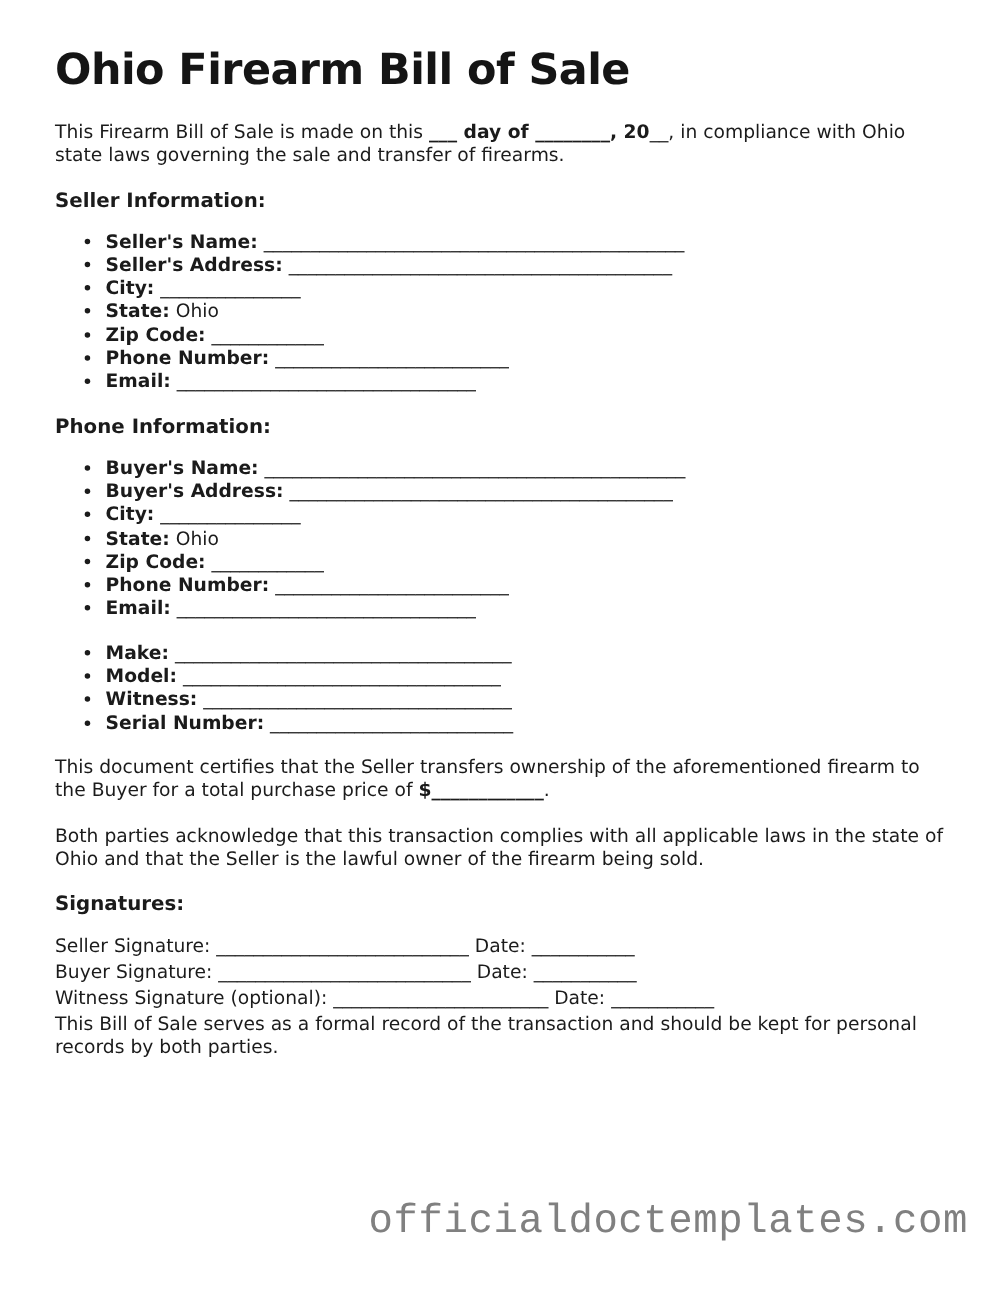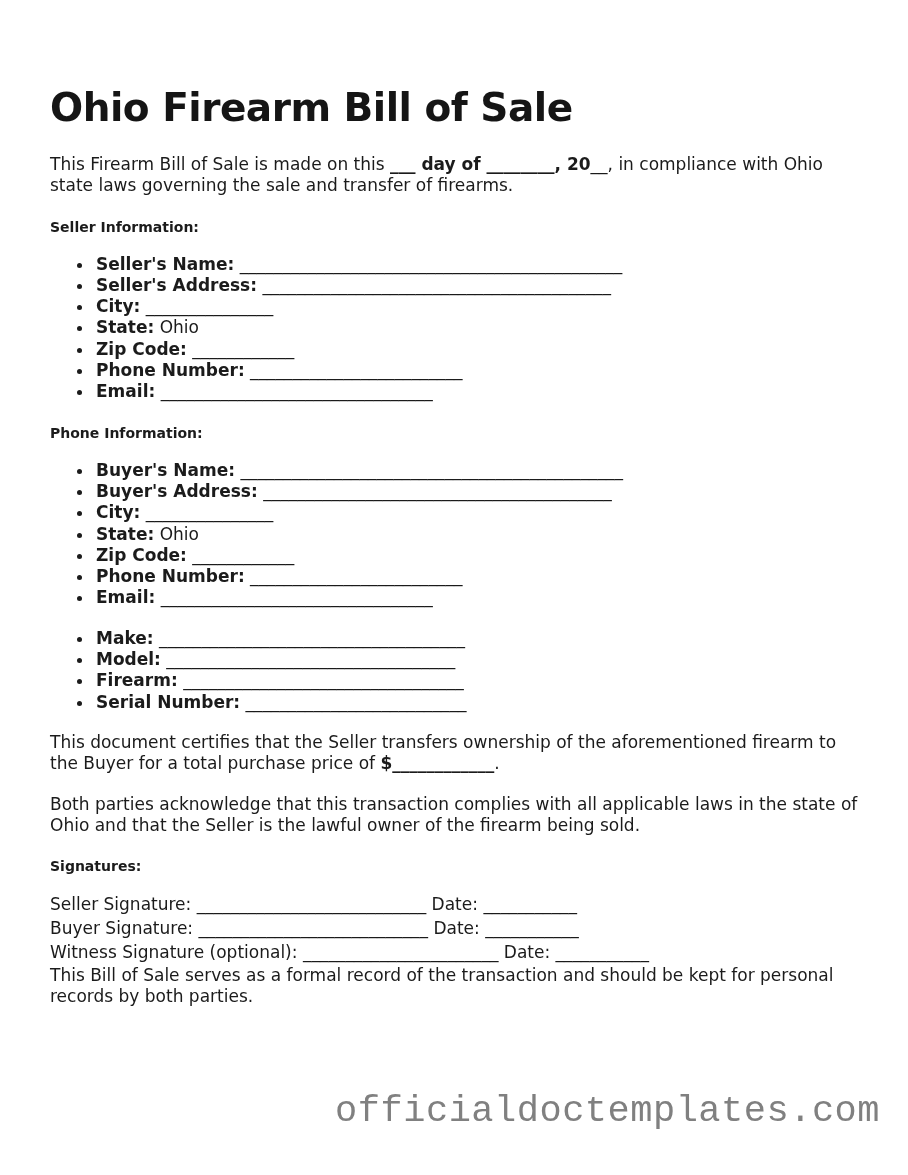--- a/index.html
+++ b/index.html
@@ -2,39 +2,39 @@
 <html><head>
 <meta charset="utf-8">
 <style>
   html, body { margin: 0; padding: 0; background: #ffffff; }
   .page {
     position: relative;
     width: 908px;
     height: 1175px;
     background: #ffffff;
     box-sizing: border-box;
-    padding: 86px 48px 0 50px;
+    padding: 42px 48px 0 50px;
     font-family: "DejaVu Sans", "Liberation Sans", sans-serif;
     color: #1b1b1b;
     font-size: 17px;
     line-height: 21.3px;
     overflow: hidden;
   }
   .content { width: 812px; }
   h1.doc-title {
     font-size: 39px;
     line-height: 43px;
     font-weight: bold;
     margin: 0 0 25px 0;
     color: #151515;
     letter-spacing: -0.5px;
   }
   p { margin: 0 0 19px 0; }
   h3.sec-heading {
-    font-size: 14px;
+    font-size: 18px;
     line-height: 22px;
     font-weight: bold;
     margin: 19px 0 16px 0;
   }
   ul.field-list {
     margin: 16px 0 19px 0;
     padding-left: 44px;
     list-style-type: disc;
   }
   ul.field-list li {
@@ -84,21 +84,21 @@
       <li><span class="lbl">City:</span><span class="fill"> _______________</span></li>
       <li><span class="lbl">State:</span><span class="fill"> Ohio</span></li>
       <li><span class="lbl">Zip Code:</span><span class="fill"> ____________</span></li>
       <li><span class="lbl">Phone Number:</span><span class="fill"> _________________________</span></li>
       <li><span class="lbl">Email:</span><span class="fill"> ________________________________</span></li>
     </ul>
 
     <ul class="field-list">
       <li><span class="lbl">Make:</span><span class="fill"> ____________________________________</span></li>
       <li><span class="lbl">Model:</span><span class="fill"> __________________________________</span></li>
-      <li><span class="lbl">Firearm:</span><span class="fill"> _________________________________</span></li>
+      <li><span class="lbl">Witness:</span><span class="fill"> _________________________________</span></li>
       <li><span class="lbl">Serial Number:</span><span class="fill"> __________________________</span></li>
     </ul>
 
     <p><span>This document certifies that the Seller transfers ownership of the aforementioned firearm to the Buyer for a total purchase price of </span><span class="fill-bold">$____________</span><span>.</span></p>
 
     <p>Both parties acknowledge that this transaction complies with all applicable laws in the state of Ohio and that the Seller is the lawful owner of the firearm being sold.</p>
 
     <h3 class="sec-heading">Signatures:</h3>
 
     <p class="sig-row"><span>Seller Signature:</span><span class="fill"> ___________________________ </span><span>Date:</span><span class="fill"> ___________</span></p>

